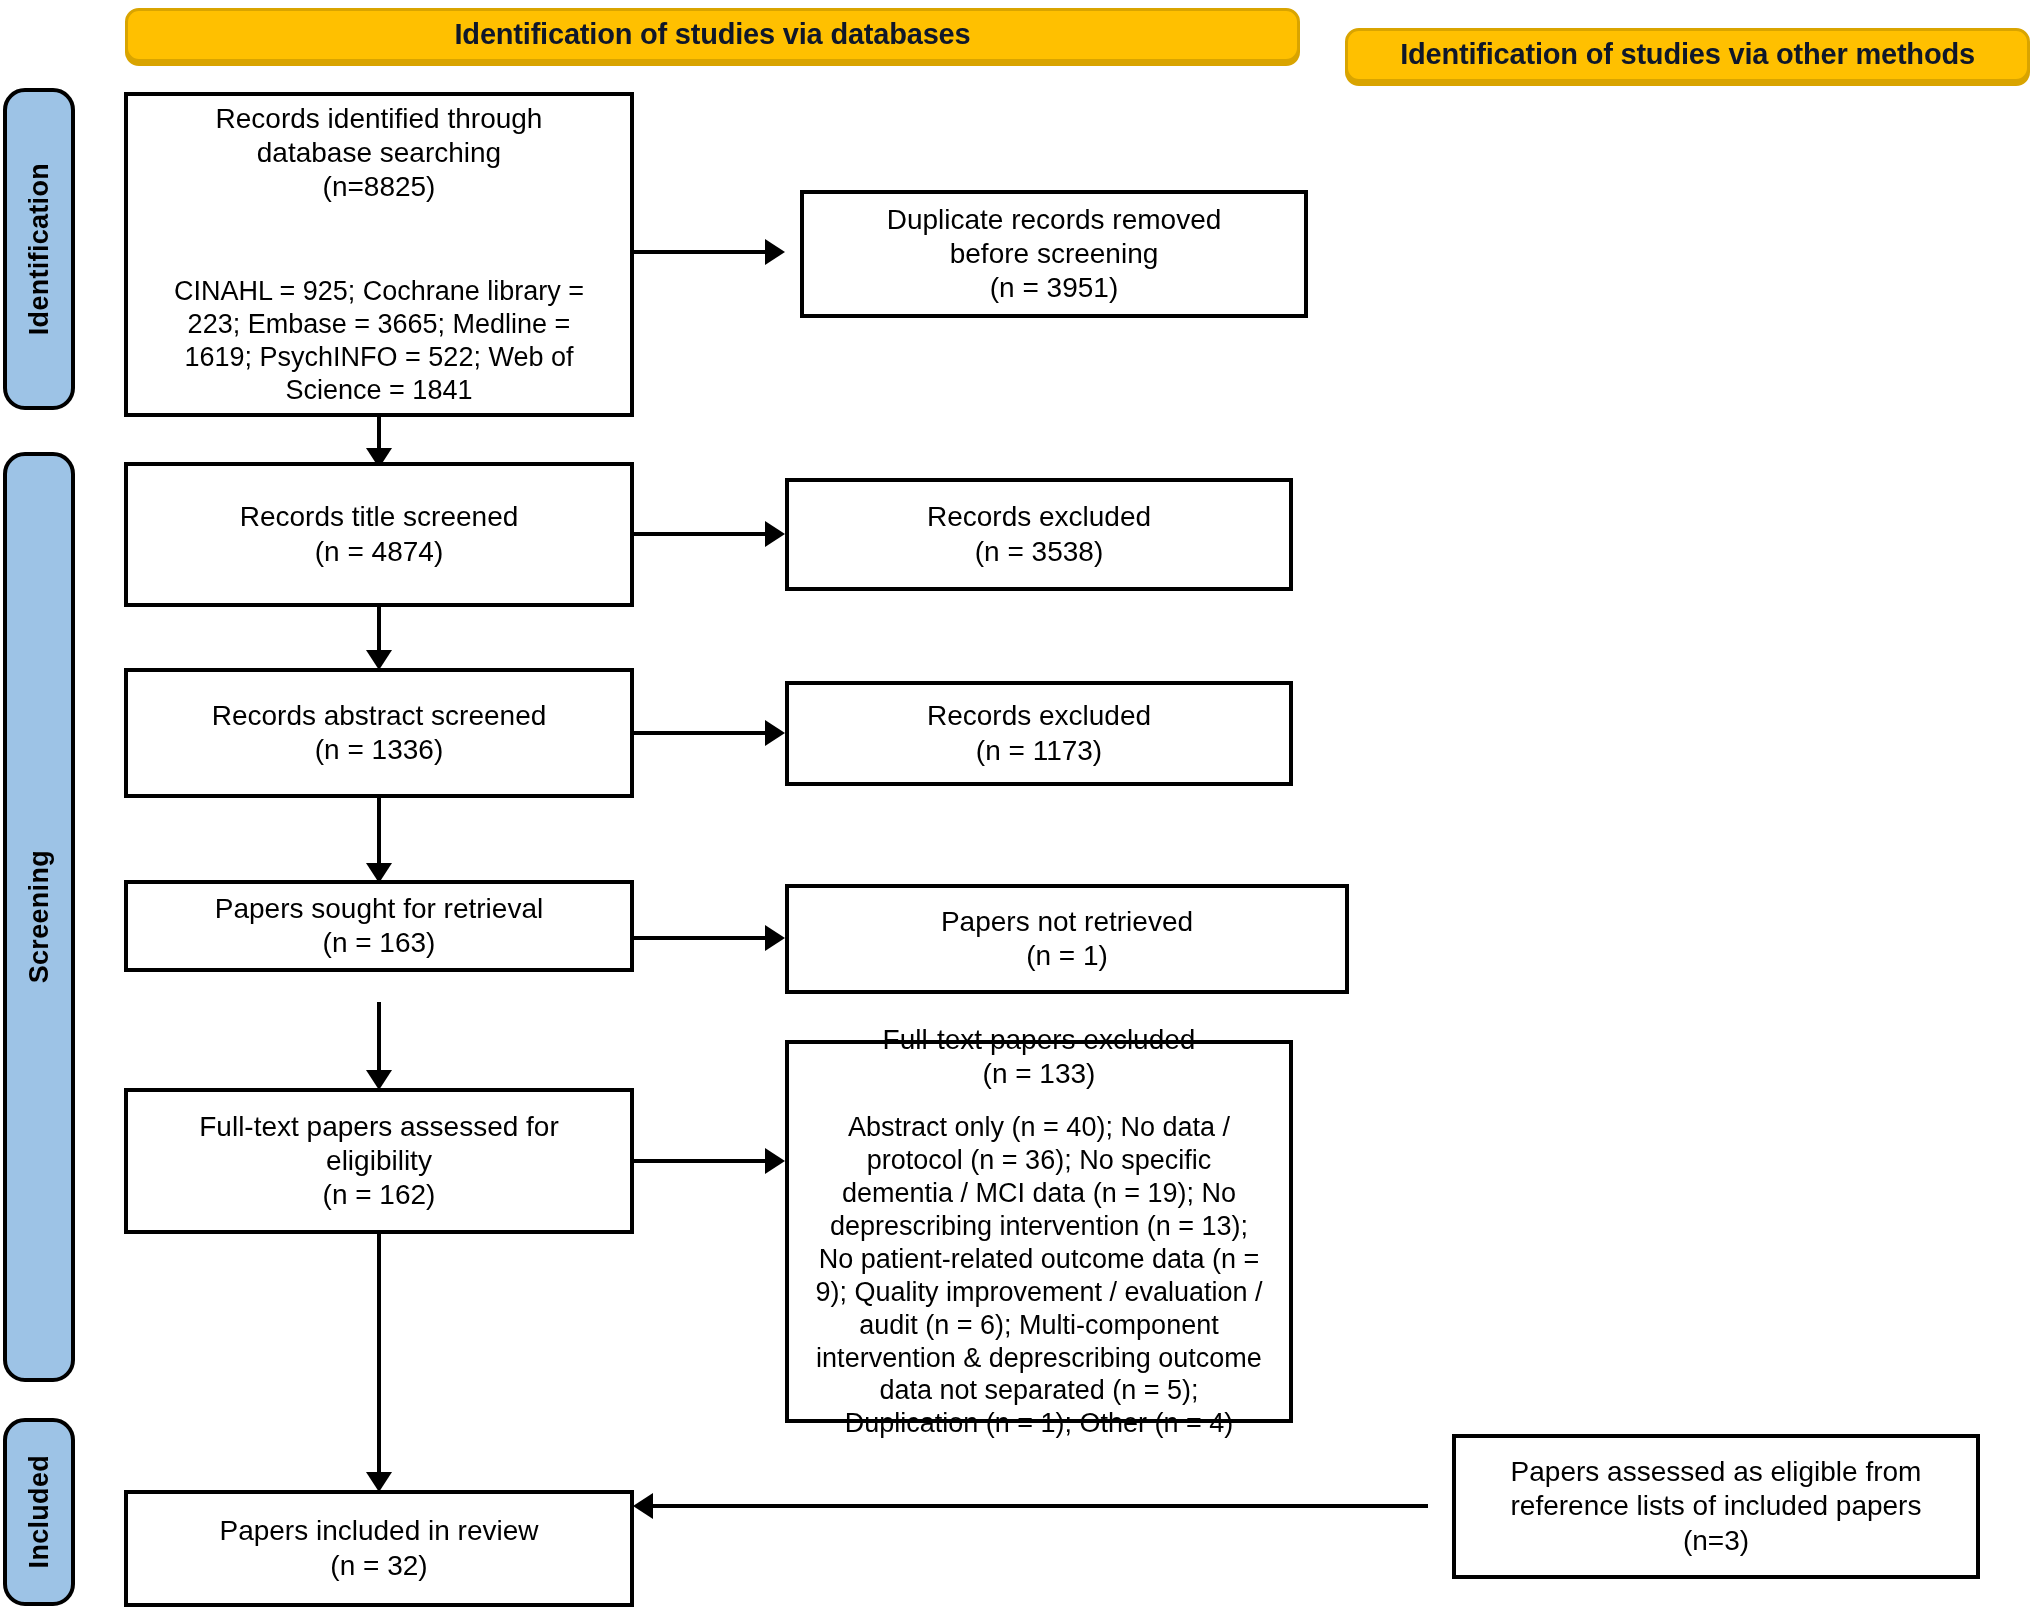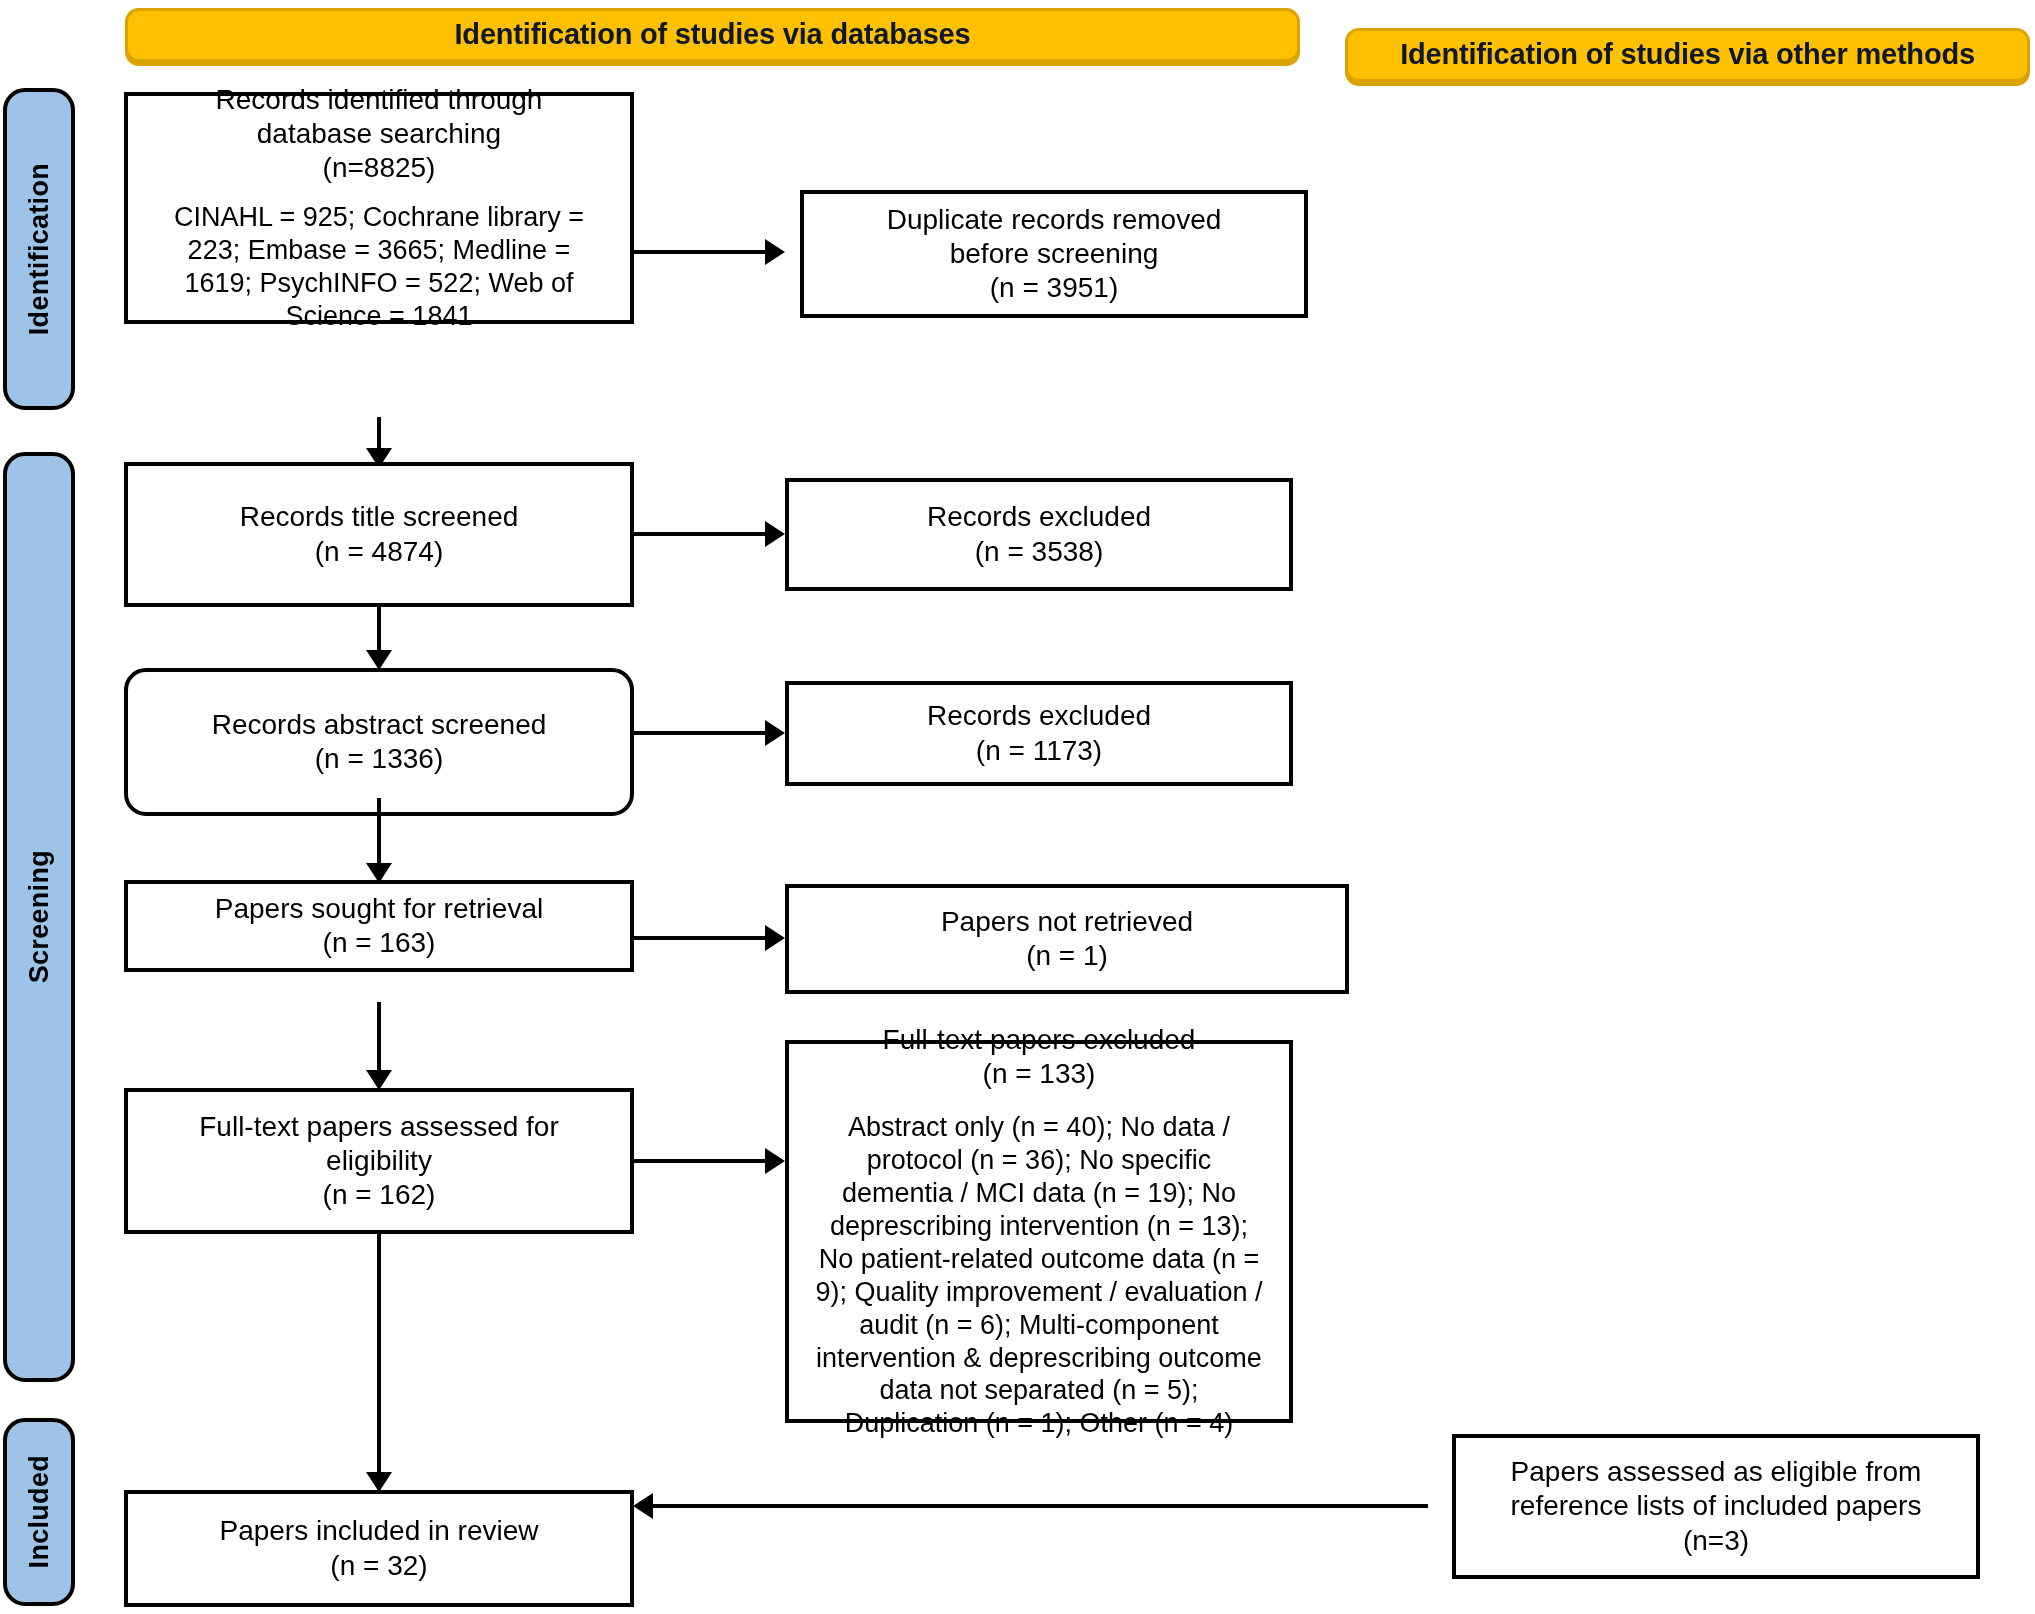--- a/index.html
+++ b/index.html
@@ -132,21 +132,21 @@
   </div>
 
   <div class="stage" style="left:3px; top:452px; width:72px; height:930px;">
     <span>Screening</span>
   </div>
 
   <div class="stage" style="left:3px; top:1418px; width:72px; height:188px;">
     <span>Included</span>
   </div>
 
-  <div class="box" style="left:124px; top:92px; width:510px; height:232px;">
+  <div class="box" style="left:124px; top:92px; width:510px; height:325px;justify-content:space-between;">
     <div class="ttl">Records identified through
 database searching
 (n=8825)</div>
     <div class="sub">CINAHL = 925; Cochrane library =
 223; Embase = 3665; Medline =
 1619; PsychINFO = 522; Web of
 Science = 1841</div>
   </div>
 
   <div class="box" style="left:785px; top:190px; width:508px; height:128px;margin-left:15px;">
@@ -170,21 +170,21 @@
     <div class="ttl">Records excluded
 (n = 3538)</div>
   </div>
 
   <div class="ln" style="left:634px; top:532px; width:133px; height:4px;"></div>
   <div class="arrow-r" style="left:765px; top:521px;"></div>
 
   <div class="ln" style="left:377px; top:607px; width:4px; height:53px;"></div>
   <div class="arrow-d" style="left:366px; top:650px;"></div>
 
-  <div class="box" style="left:124px; top:668px; width:510px; height:148px;border-radius:22px;">
+  <div class="box" style="left:124px; top:668px; width:510px; height:130px;">
     <div class="ttl">Records abstract screened
 (n = 1336)</div>
   </div>
 
   <div class="box" style="left:785px; top:681px; width:508px; height:105px;">
     <div class="ttl">Records excluded
 (n = 1173)</div>
   </div>
 
   <div class="ln" style="left:634px; top:731px; width:133px; height:4px;"></div>

